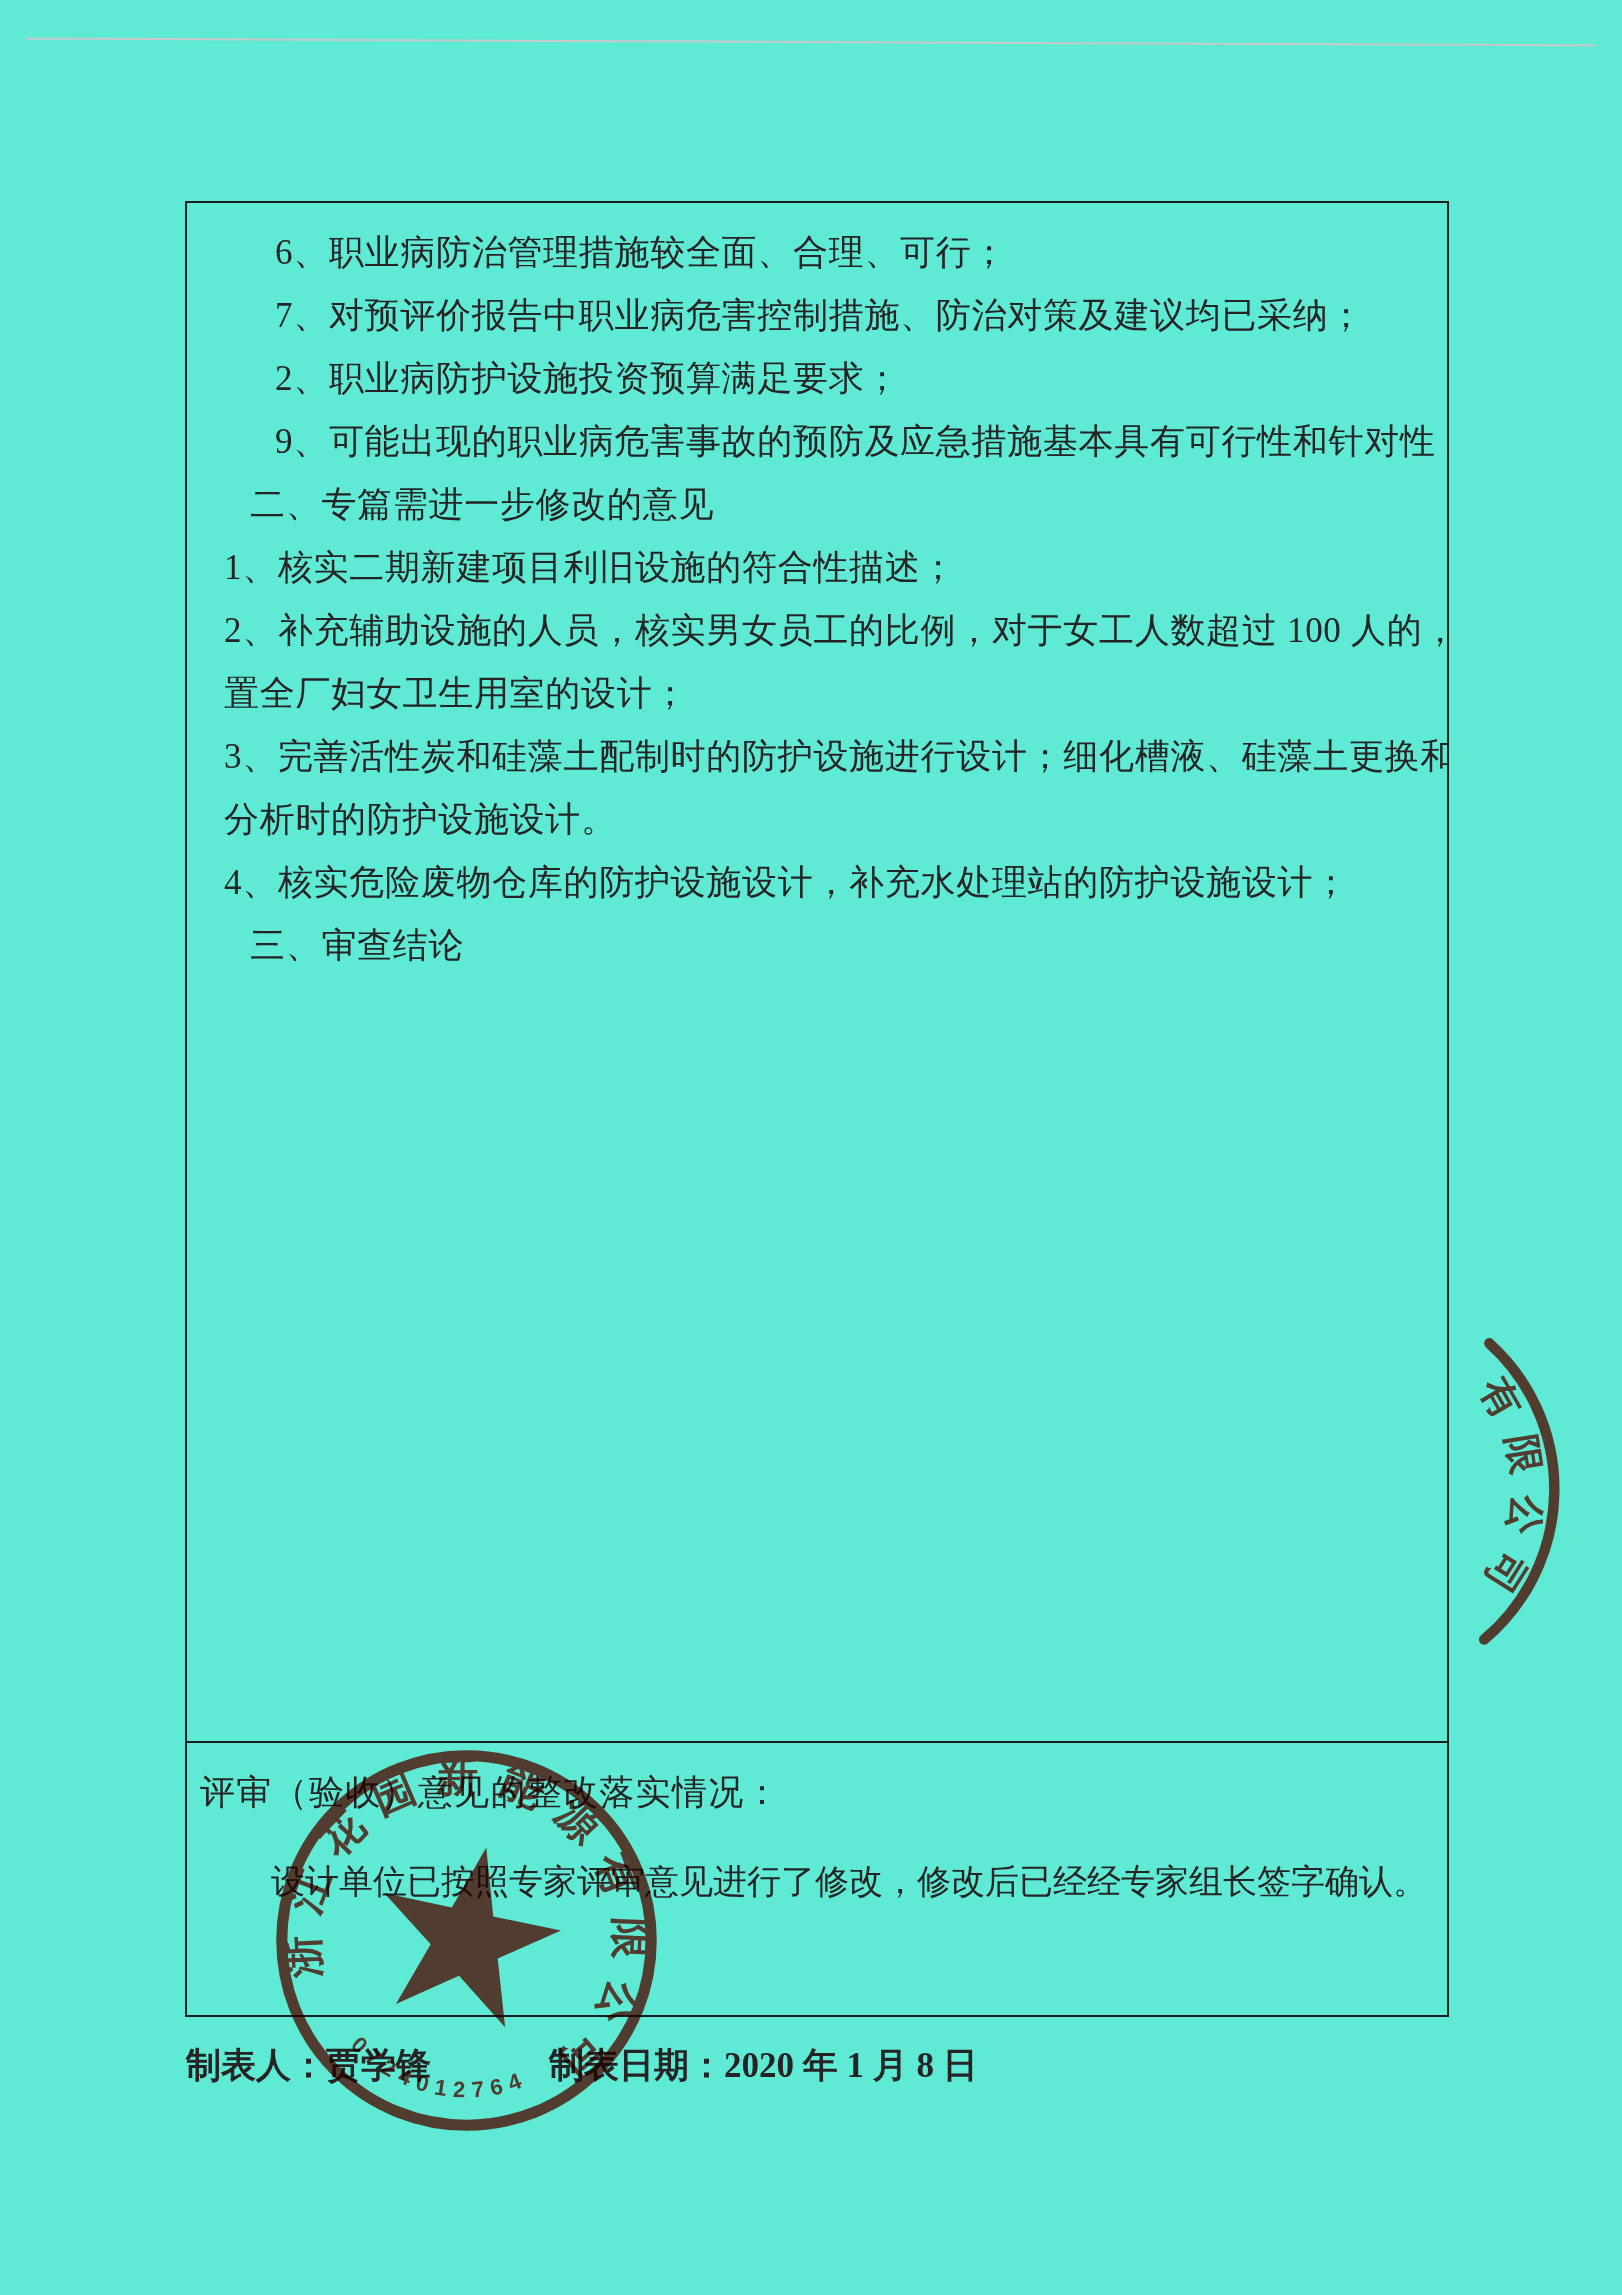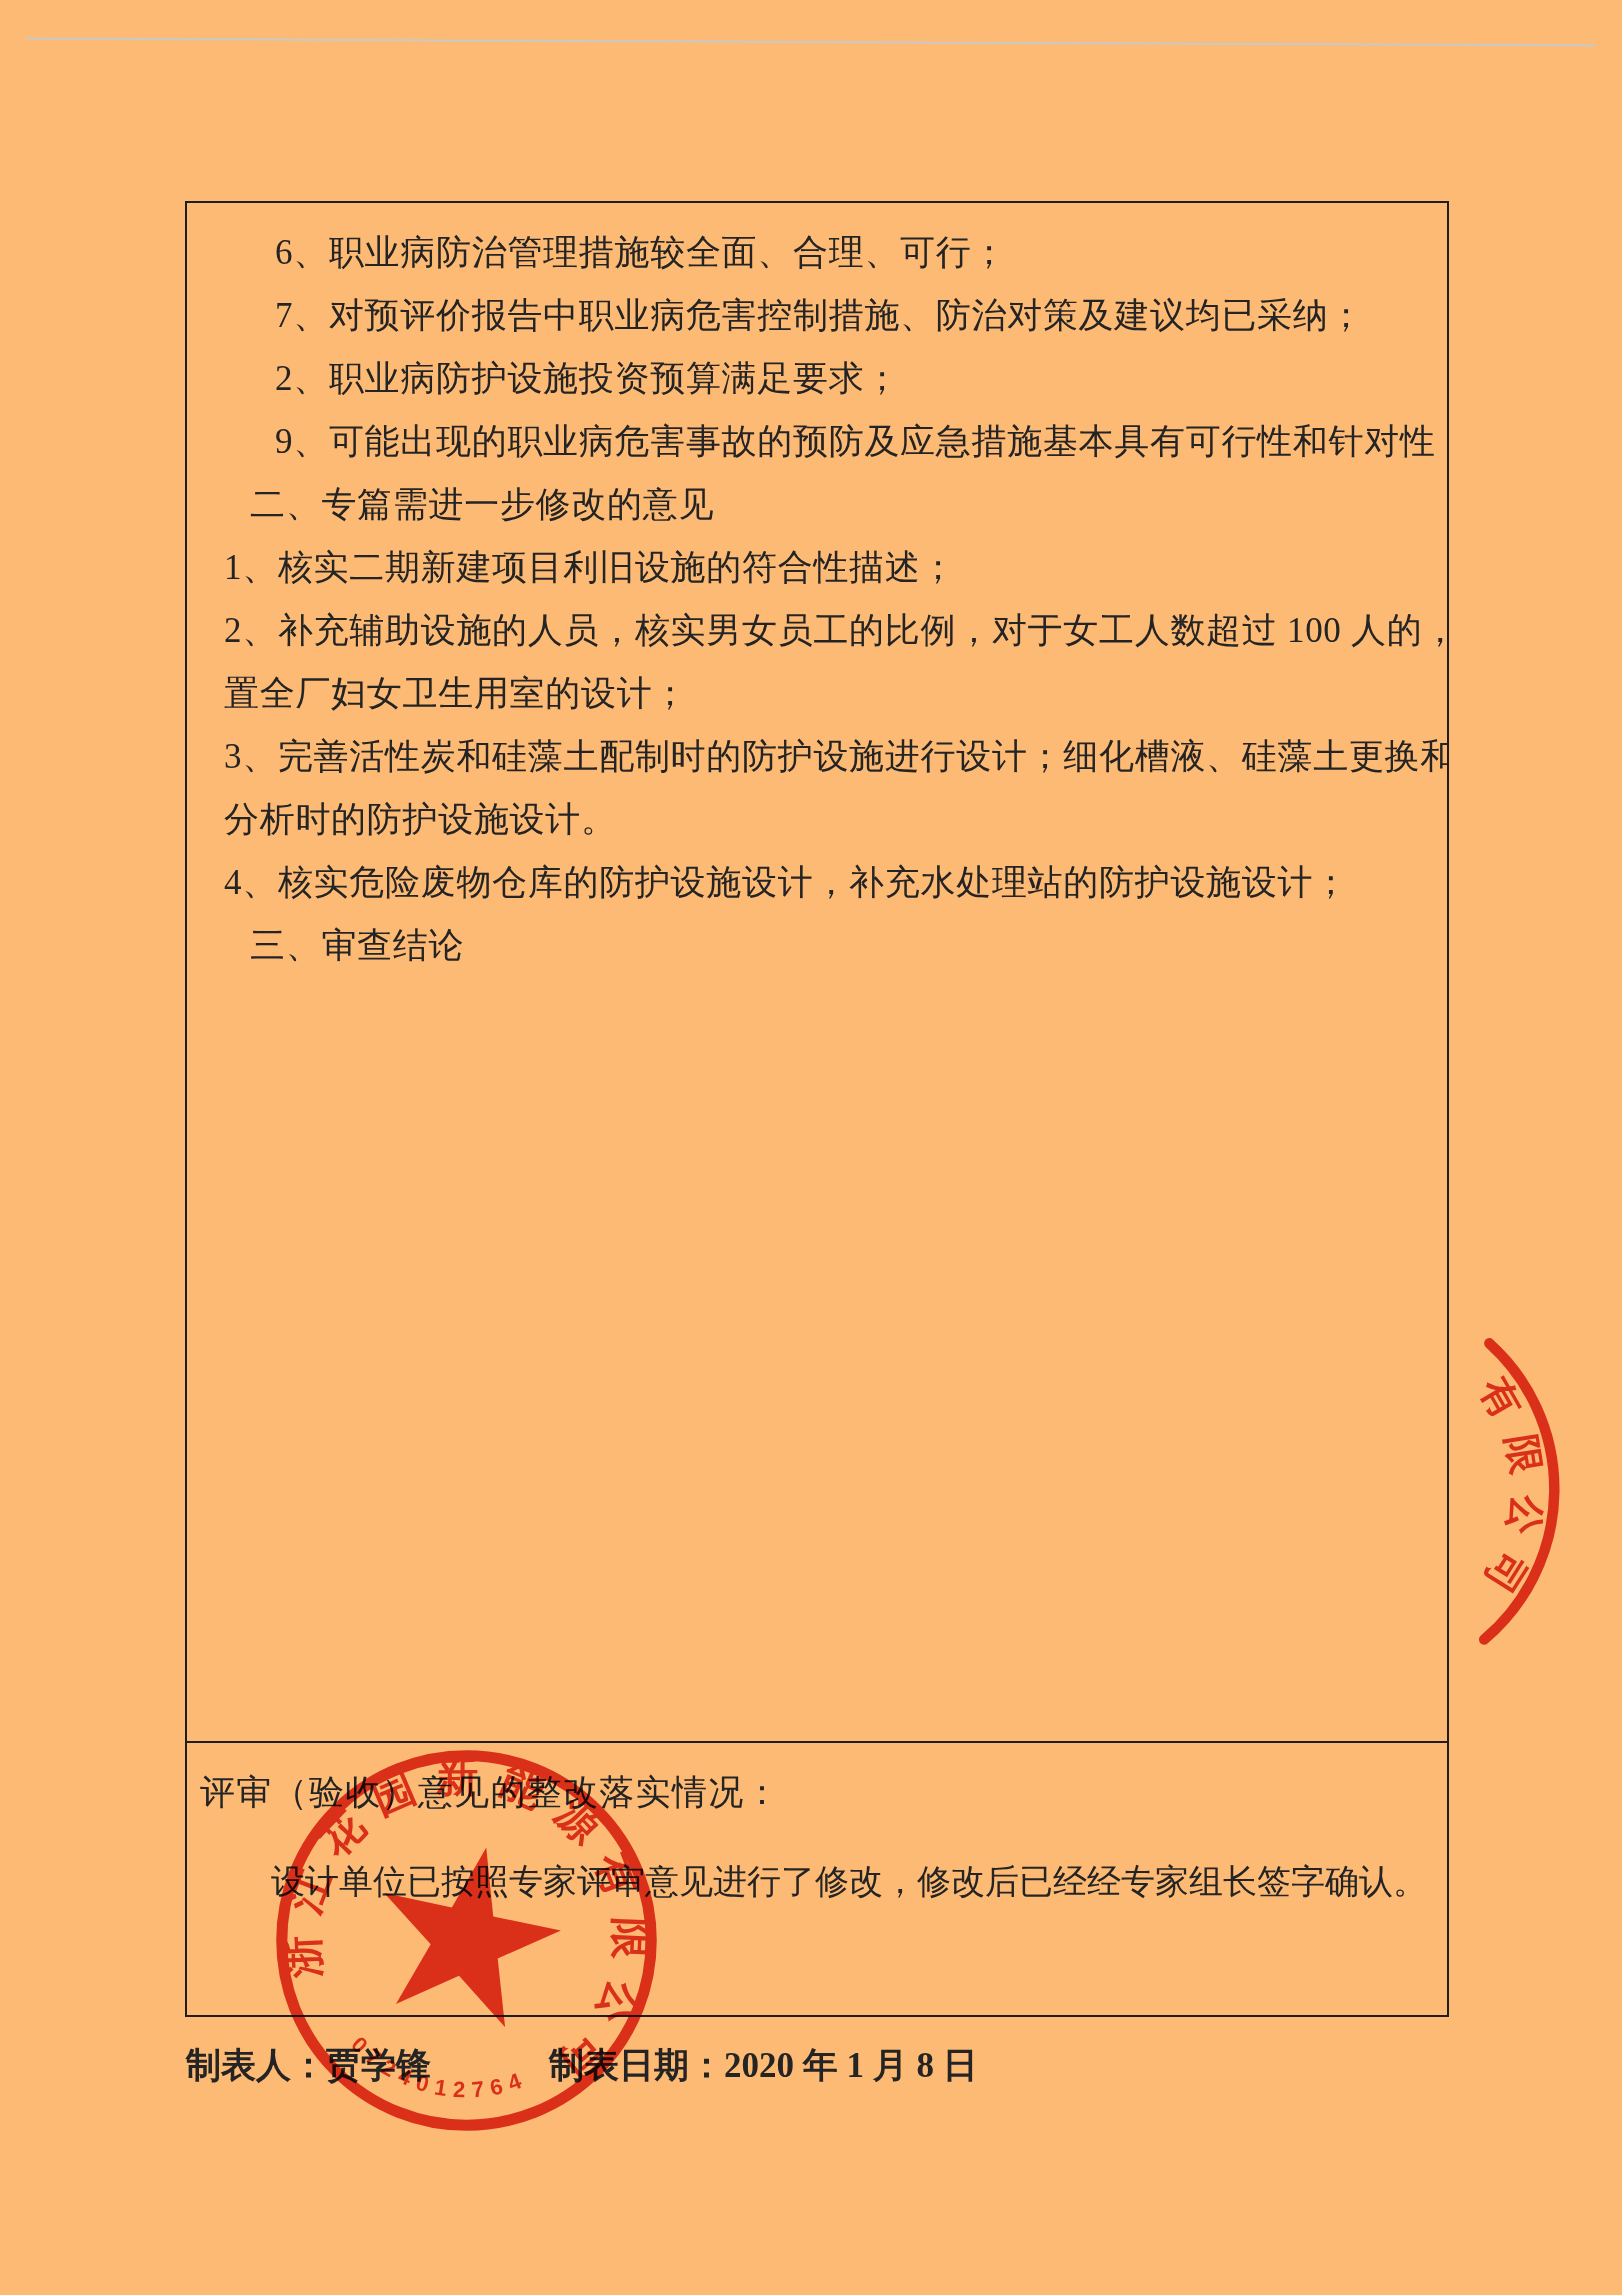--- a/index.html
+++ b/index.html
@@ -1,19 +1,19 @@
 <!DOCTYPE html>
 <html style="font-size:10.5px"><head>
 <meta charset="utf-8">
 <style>
   html,body{margin:0;padding:0;background:#ffffff;}
   .page{
     position:relative;
     width:1623px;height:2295px;
-    background:#fdba74;
+    background:#5eead4;
     overflow:hidden;
     font-family:"Liberation Serif","DejaVu Serif",serif;
     color:#222222;
   }
   
   .scan-line{
     position:absolute;left:26px;top:41px;width:1570px;height:2px;
     background:#c9c9c9;transform:rotate(0.25deg);
   }
   

